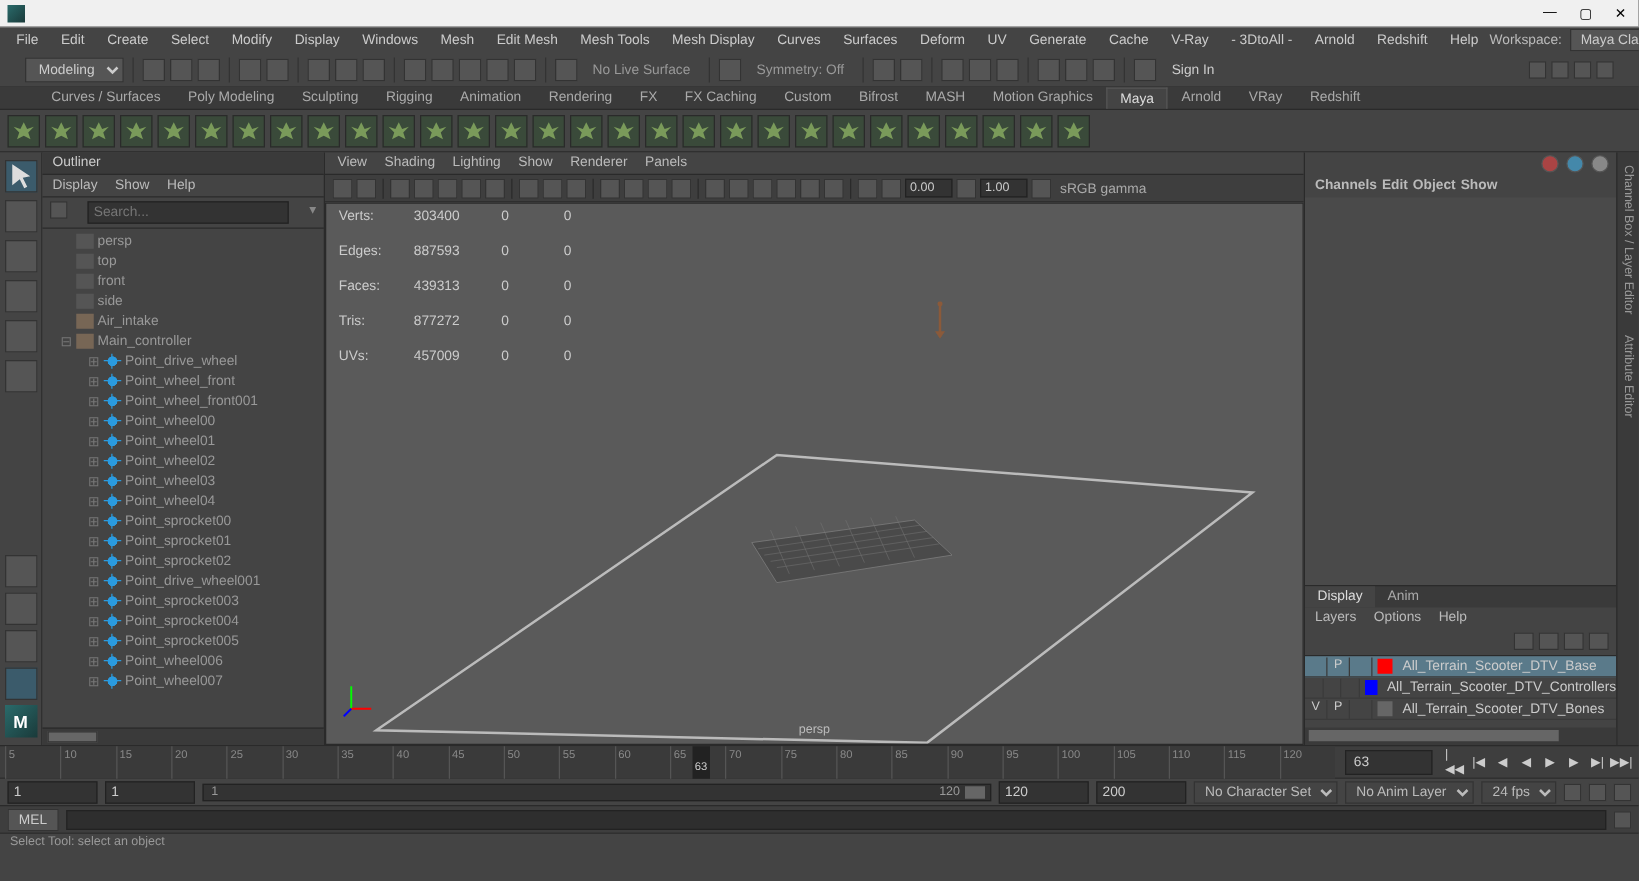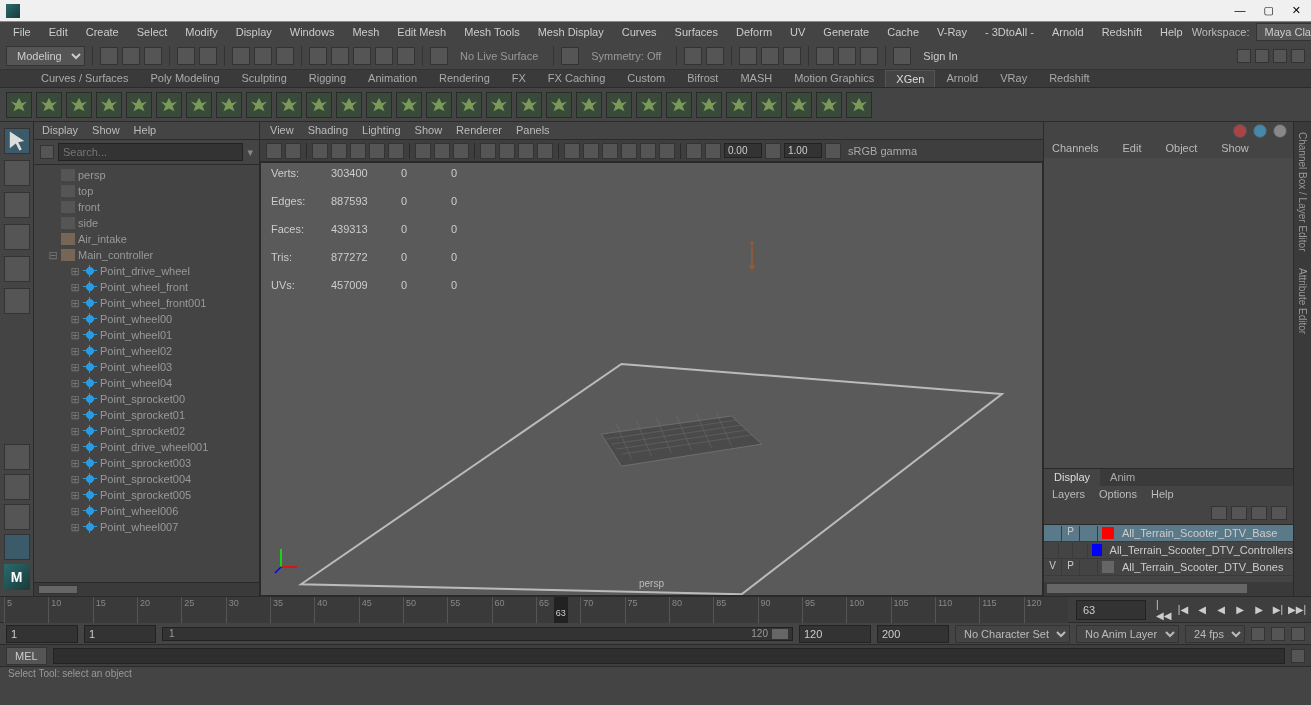--- a/index.html
+++ b/index.html
@@ -11,21 +11,21 @@
 .titlebar .win-controls { margin-left: auto; display: flex; gap: 18px; padding-right: 4px;}
 .titlebar .win-controls span { cursor: pointer; }
 
 
 .menubar { height: 20px; background: #444; display: flex; align-items: center; padding: 0 4px; gap: 0; }
 .menubar .mitem { padding: 2px 9px; color: #ccc; cursor: pointer; white-space: nowrap; }
 .menubar .workspace-wrap { margin-left: auto; display:flex; align-items:center; gap:6px; padding-right:10px;}
 .menubar .workspace-wrap select { background:#555; color:#ccc; border:1px solid #333; padding:1px 4px; font-size:11px;}
 
 
-.statusbar { height: 28px; background: #444; display: flex; align-items: center; padding: 0 6px; gap: 4px; border-bottom:1px solid #333;}
+.statusbar { height: 28px; background: #444; display: flex; align-items: center; padding: 0 20px; gap: 4px; border-bottom:1px solid #333;}
 .statusbar select { background:#555; color:#ccc; border:1px solid #333; padding:2px 6px; font-size:11px;}
 .statusbar .sep { width:1px; height:20px; background:#333; margin:0 3px;}
 .tool-ico { width:18px; height:18px; background:#555; border:1px solid #333; display:inline-block; }
 .tool-ico.sm { width:14px; height:14px; }
 
 
 .shelf-tabs { height: 18px; background:#3a3a3a; display:flex; align-items:flex-end; padding-left:30px; gap:0; border-bottom:1px solid #2a2a2a;}
 .shelf-tabs .tab { padding:2px 10px; color:#aaa; cursor:pointer; border:1px solid transparent; }
 .shelf-tabs .tab.active { background:#444; color:#ddd; border:1px solid #555; border-bottom:none;}
 
@@ -41,21 +41,21 @@
 .leftbox { width:34px; background:#444; display:flex; flex-direction:column; align-items:center; gap:6px; padding-top:6px; border-right:1px solid #2a2a2a;}
 .leftbox .tbtn { width:26px; height:26px; background:#555; border:1px solid #333; display:flex; align-items:center; justify-content:center; }
 .leftbox .tbtn.active { background:#3b5b6b; }
 .leftbox .bottom-group { margin-top:auto; display:flex; flex-direction:column; gap:4px; padding-bottom:6px;}
 .leftbox .maya-logo { width:26px; height:26px; background:linear-gradient(135deg,#2a6b6b,#1a3a3a); color:#fff; display:flex; align-items:center; justify-content:center; font-weight:bold; font-size:14px;}
 
 
 .outliner { width:226px; background:#444; border-right:1px solid #2a2a2a; display:flex; flex-direction:column; }
 .outliner .panel-title { height:18px; background:#3a3a3a; padding:2px 8px; color:#ccc; border-bottom:1px solid #2a2a2a;}
 .outliner .panel-menu { height:18px; display:flex; gap:14px; padding:2px 8px; color:#bbb; border-bottom:1px solid #2a2a2a;}
-.outliner .search-row { display:flex; align-items:center; padding:3px 6px; gap:4px; border-bottom:1px solid #2a2a2a;}
+.outliner .search-row { display:flex; padding:3px 6px; gap:16px; border-bottom:1px solid #2a2a2a;}
 .outliner .search-row input { flex:1; background:#333; border:1px solid #222; color:#aaa; padding:2px 4px; font-size:11px;}
 .outliner .tree { flex:1; overflow:auto; padding:2px 0; }
 .outliner .tree-item { display:flex; align-items:center; height:16px; padding-left:4px; color:#999; white-space:nowrap;}
 .outliner .tree-item .exp { width:10px; text-align:center; color:#777;}
 .outliner .tree-item .ico { width:14px; height:12px; margin:0 3px; display:inline-block;}
 .outliner .tree-item .ico.cam { background:#555; }
 .outliner .tree-item .ico.grp { background:#765; }
 .outliner .tree-item .ico.loc { background:radial-gradient(circle,#2a9be0 40%,transparent 45%); position:relative;}
 .outliner .tree-item .ico.loc::before,.outliner .tree-item .ico.loc::after{content:"";position:absolute;background:#2a9be0;}
 .outliner .tree-item .ico.loc::before{left:0;right:0;top:5px;height:1px;}
@@ -77,21 +77,21 @@
 .hud div { white-space:nowrap;}
 .viewport svg.scene { position:absolute; inset:0; width:100%; height:100%;}
 .axis-gizmo { position:absolute; left:12px; bottom:20px; width:30px; height:30px;}
 .persp-label { position:absolute; left:50%; bottom:6px; transform:translateX(-50%); color:#bbb; font-size:10px;}
 .hanging { position:absolute; left:62%; top:18%; }
 
 
 .rightside { width:250px; background:#444; border-left:1px solid #2a2a2a; display:flex; flex-direction:column;}
 .cb-icons { height:18px; display:flex; justify-content:flex-end; gap:6px; padding:2px 6px;}
 .cb-icons .ci { width:14px; height:14px; border:1px solid #555; border-radius:50%;}
-.cb-menu { height:18px; display:flex; gap:24px; padding:2px 8px; color:#bbb;}
+.cb-menu { height:18px; display:flex; gap:4px; padding:2px 8px; color:#bbb;font-weight:bold;}
 .cb-body { flex:1; background:#4a4a4a;}
 .layer-tabs { height:18px; display:flex; background:#3a3a3a; border-top:1px solid #2a2a2a;}
 .layer-tabs .lt { padding:2px 10px; color:#aaa; cursor:pointer;}
 .layer-tabs .lt.active { background:#444; color:#ddd;}
 .layer-menu { height:18px; display:flex; gap:14px; padding:2px 8px; color:#bbb;}
 .layer-btns { height:20px; display:flex; justify-content:flex-end; gap:4px; padding:2px 6px;}
 .layer-btns .lb { width:16px; height:14px; background:#555; border:1px solid #333;}
 .layer-list { border-top:1px solid #2a2a2a;}
 .layer-row { height:17px; display:flex; align-items:center; border-bottom:1px solid #3a3a3a;}
 .layer-row .cell { width:18px; height:15px; border-right:1px solid #3a3a3a; text-align:center; font-size:10px; color:#ccc;}
@@ -226,21 +226,21 @@
     <div class="tab">Sculpting</div>
     <div class="tab">Rigging</div>
     <div class="tab">Animation</div>
     <div class="tab">Rendering</div>
     <div class="tab">FX</div>
     <div class="tab">FX Caching</div>
     <div class="tab">Custom</div>
     <div class="tab">Bifrost</div>
     <div class="tab">MASH</div>
     <div class="tab">Motion Graphics</div>
-    <div class="tab active">XGen</div>
+    <div class="tab active">Maya</div>
     <div class="tab">Arnold</div>
     <div class="tab">VRay</div>
     <div class="tab">Redshift</div>
   </div>
 
 <div class="shelf-row" id="shelfRow">
     <div class="shelf-ico">
       <svg viewBox="0 0 20 20">
         <path d="M10 2l3 6 6-2-5 5 2 6-6-3-6 3 2-6-5-5 6 2z" fill="#7a9a5a"></path>
       </svg>
@@ -403,20 +403,21 @@
     <div class="bottom-group">
       <div class="tbtn"></div>
       <div class="tbtn"></div>
       <div class="tbtn"></div>
       <div class="tbtn" style="background:#3b5b6b;"></div>
       <div class="maya-logo">M</div>
     </div>
   </div>
 
   <div class="outliner">
+    <div class="panel-title">Outliner</div>
     <div class="panel-menu" id="outlinerMenu">
         <span>Display</span>
         <span>Show</span>
         <span>Help</span>
       </div>
     <div class="search-row">
       <span class="tool-ico sm"></span>
       <input placeholder="Search..." style="">
       <span style="color:#888;">▾</span>
     </div>

